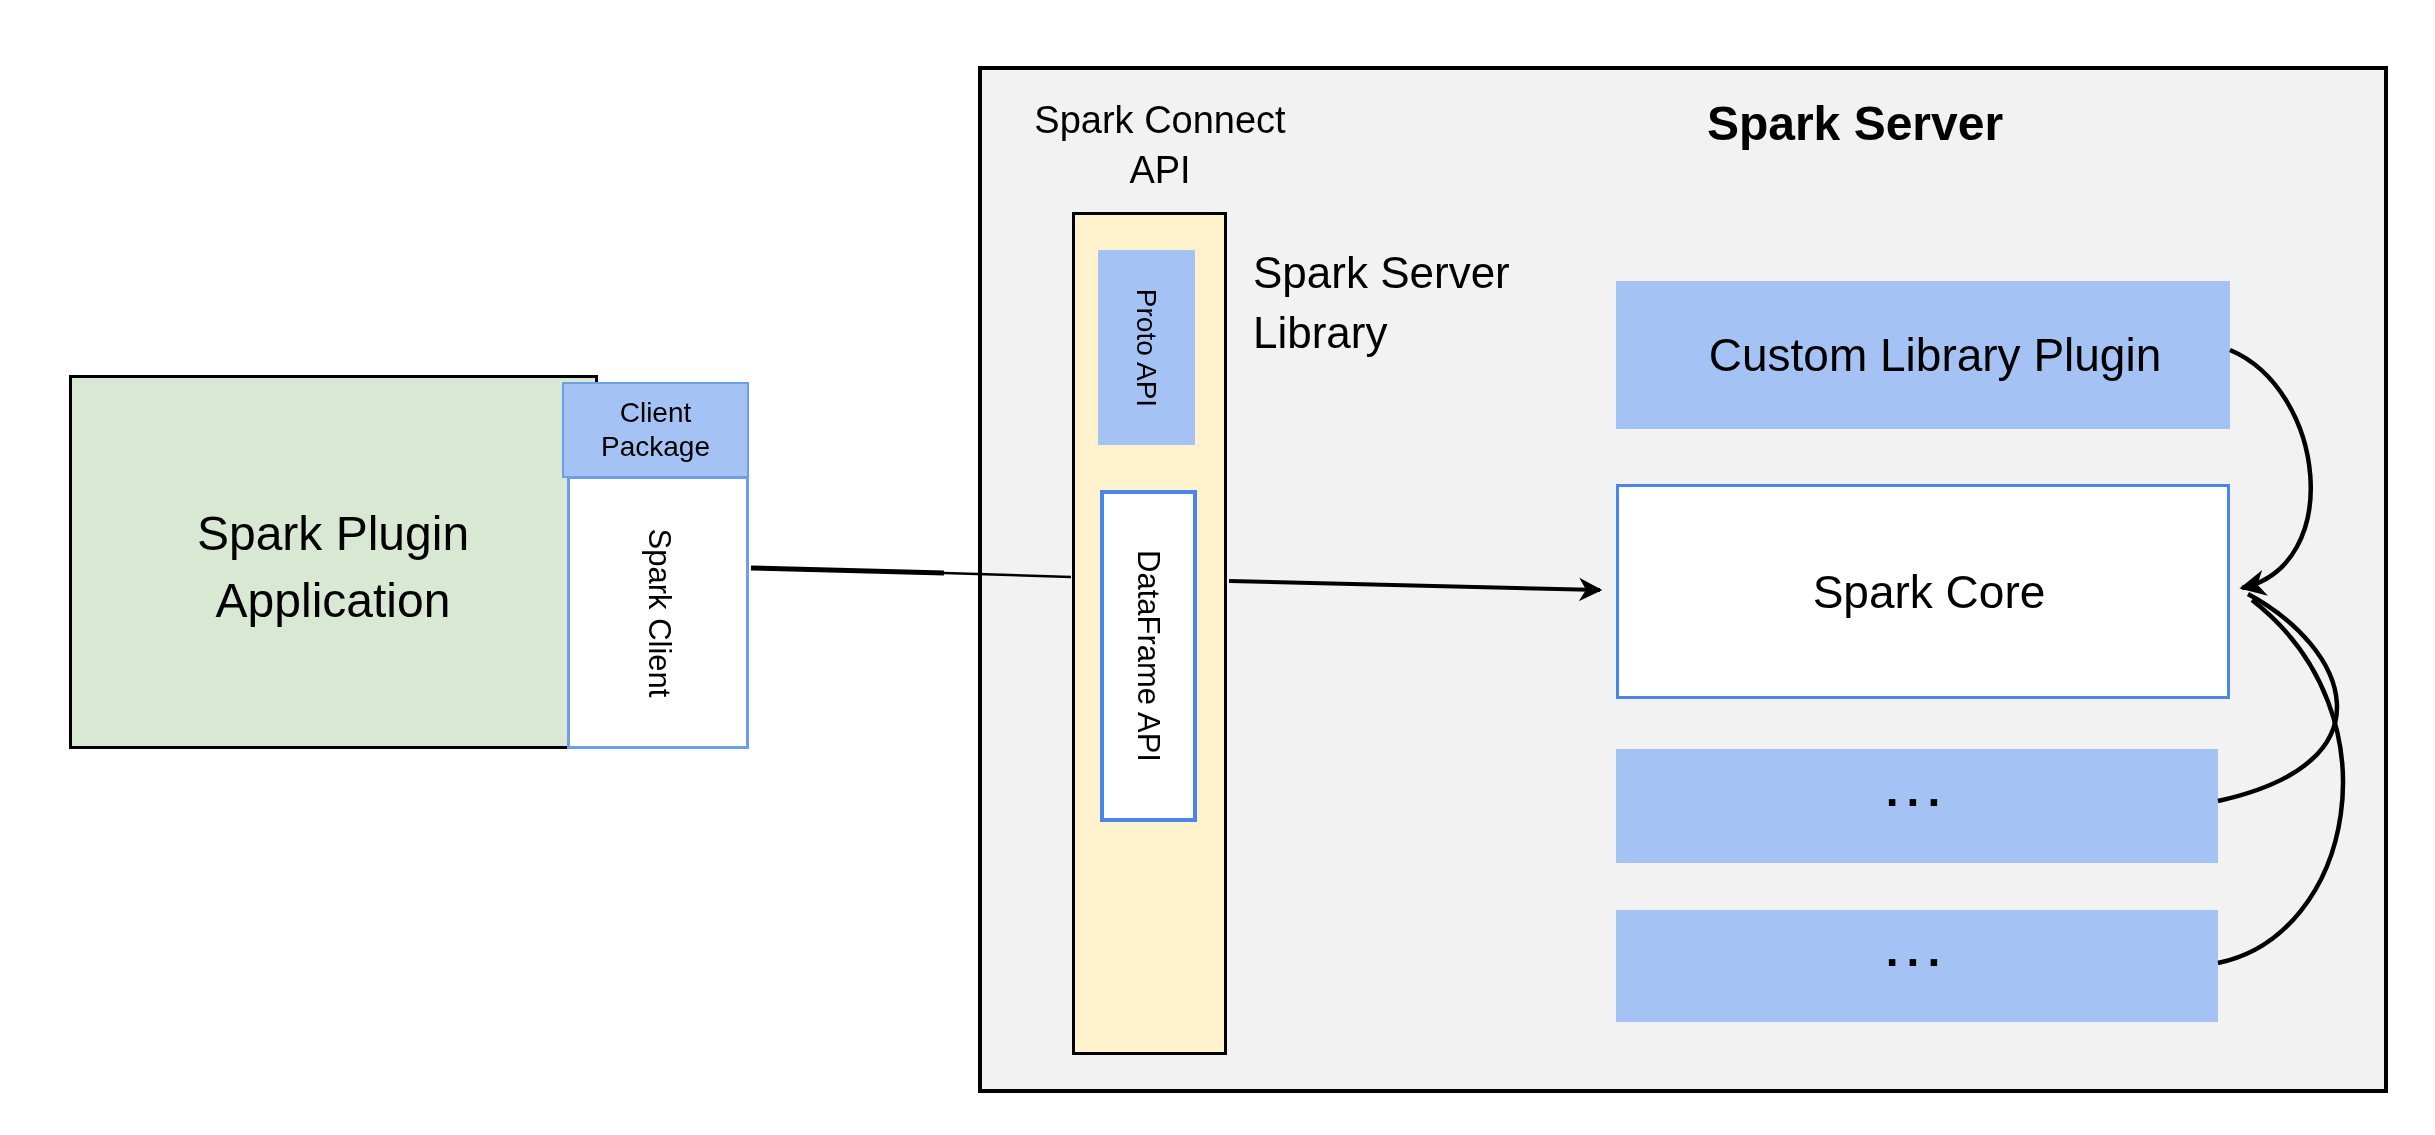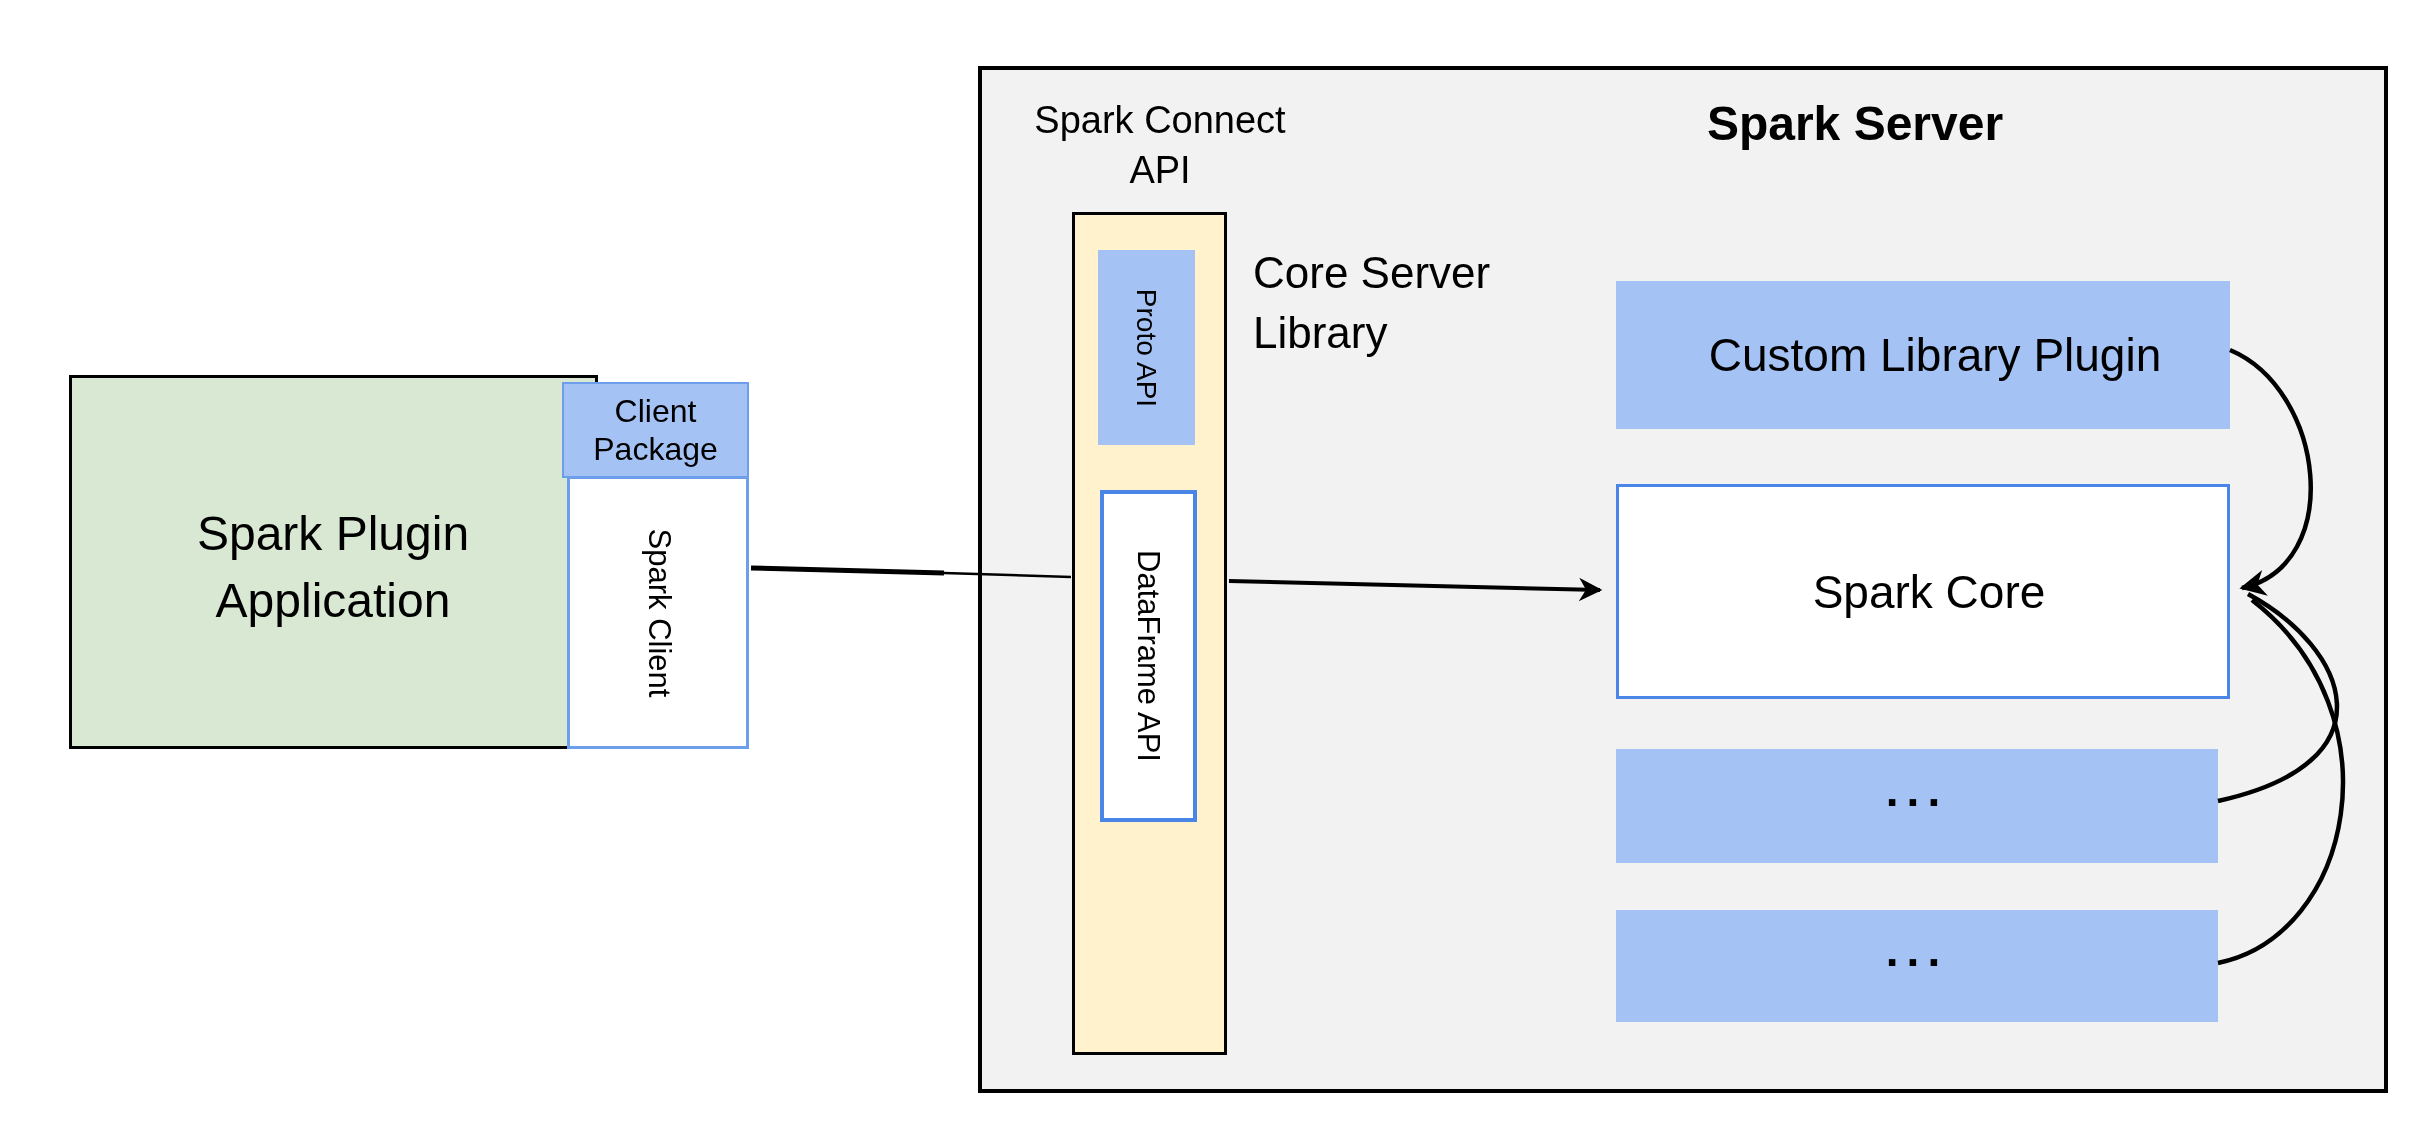--- a/index.html
+++ b/index.html
@@ -42,21 +42,21 @@
   .core-box{
     background:var(--white);
     border:3px solid var(--core-border);
     padding-left:12px;
   }
   .dots-box{ background:var(--blue-fill); }
 
   .t-connect{font-size:38px;line-height:1.32;}
   .t-server-title{font-size:48px;font-weight:bold;}
   .t-app{font-size:48px;line-height:1.38;}
-  .t-pkg{font-size:32px;line-height:1.2;}
+  .t-pkg{font-size:28px;line-height:1.2;}
   .t-lib{font-size:44px;line-height:1.35;text-align:left;justify-content:flex-start;}
   .t-plugin{font-size:46px;}
   .t-core{font-size:46px;}
   .t-dots{font-size:46px;font-weight:bold;letter-spacing:8px;}
   .t-dots span{transform:translateY(-30%);display:inline-block;}
 
   .vtext{
     position:absolute;
     white-space:nowrap;
     transform:translate(-50%,-50%) rotate(90deg);
@@ -104,21 +104,21 @@
   <div class="vtext v-proto" style="left:1146px;top:348px;">
     <span>Proto API</span>
   </div>
 
   <div class="abs df-box" style="left:1100px;top:490px;width:97px;height:332px;"></div>
   <div class="vtext v-df" style="left:1148px;top:656px;">
     <span>DataFrame API</span>
   </div>
 
   <div class="abs label t-lib" style="left:1253px;top:240px;width:300px;height:125px;">
-    <span>Core Server Library</span>
+    <span>Spark Server Library</span>
   </div>
 
   <div class="abs plugin-box label t-plugin" style="left:1616px;top:281px;width:614px;height:148px;">
     <span>Custom Library Plugin</span>
   </div>
 
   <div class="abs core-box label t-core" style="left:1616px;top:484px;width:614px;height:215px;">
     <span>Spark Core</span>
   </div>
 

